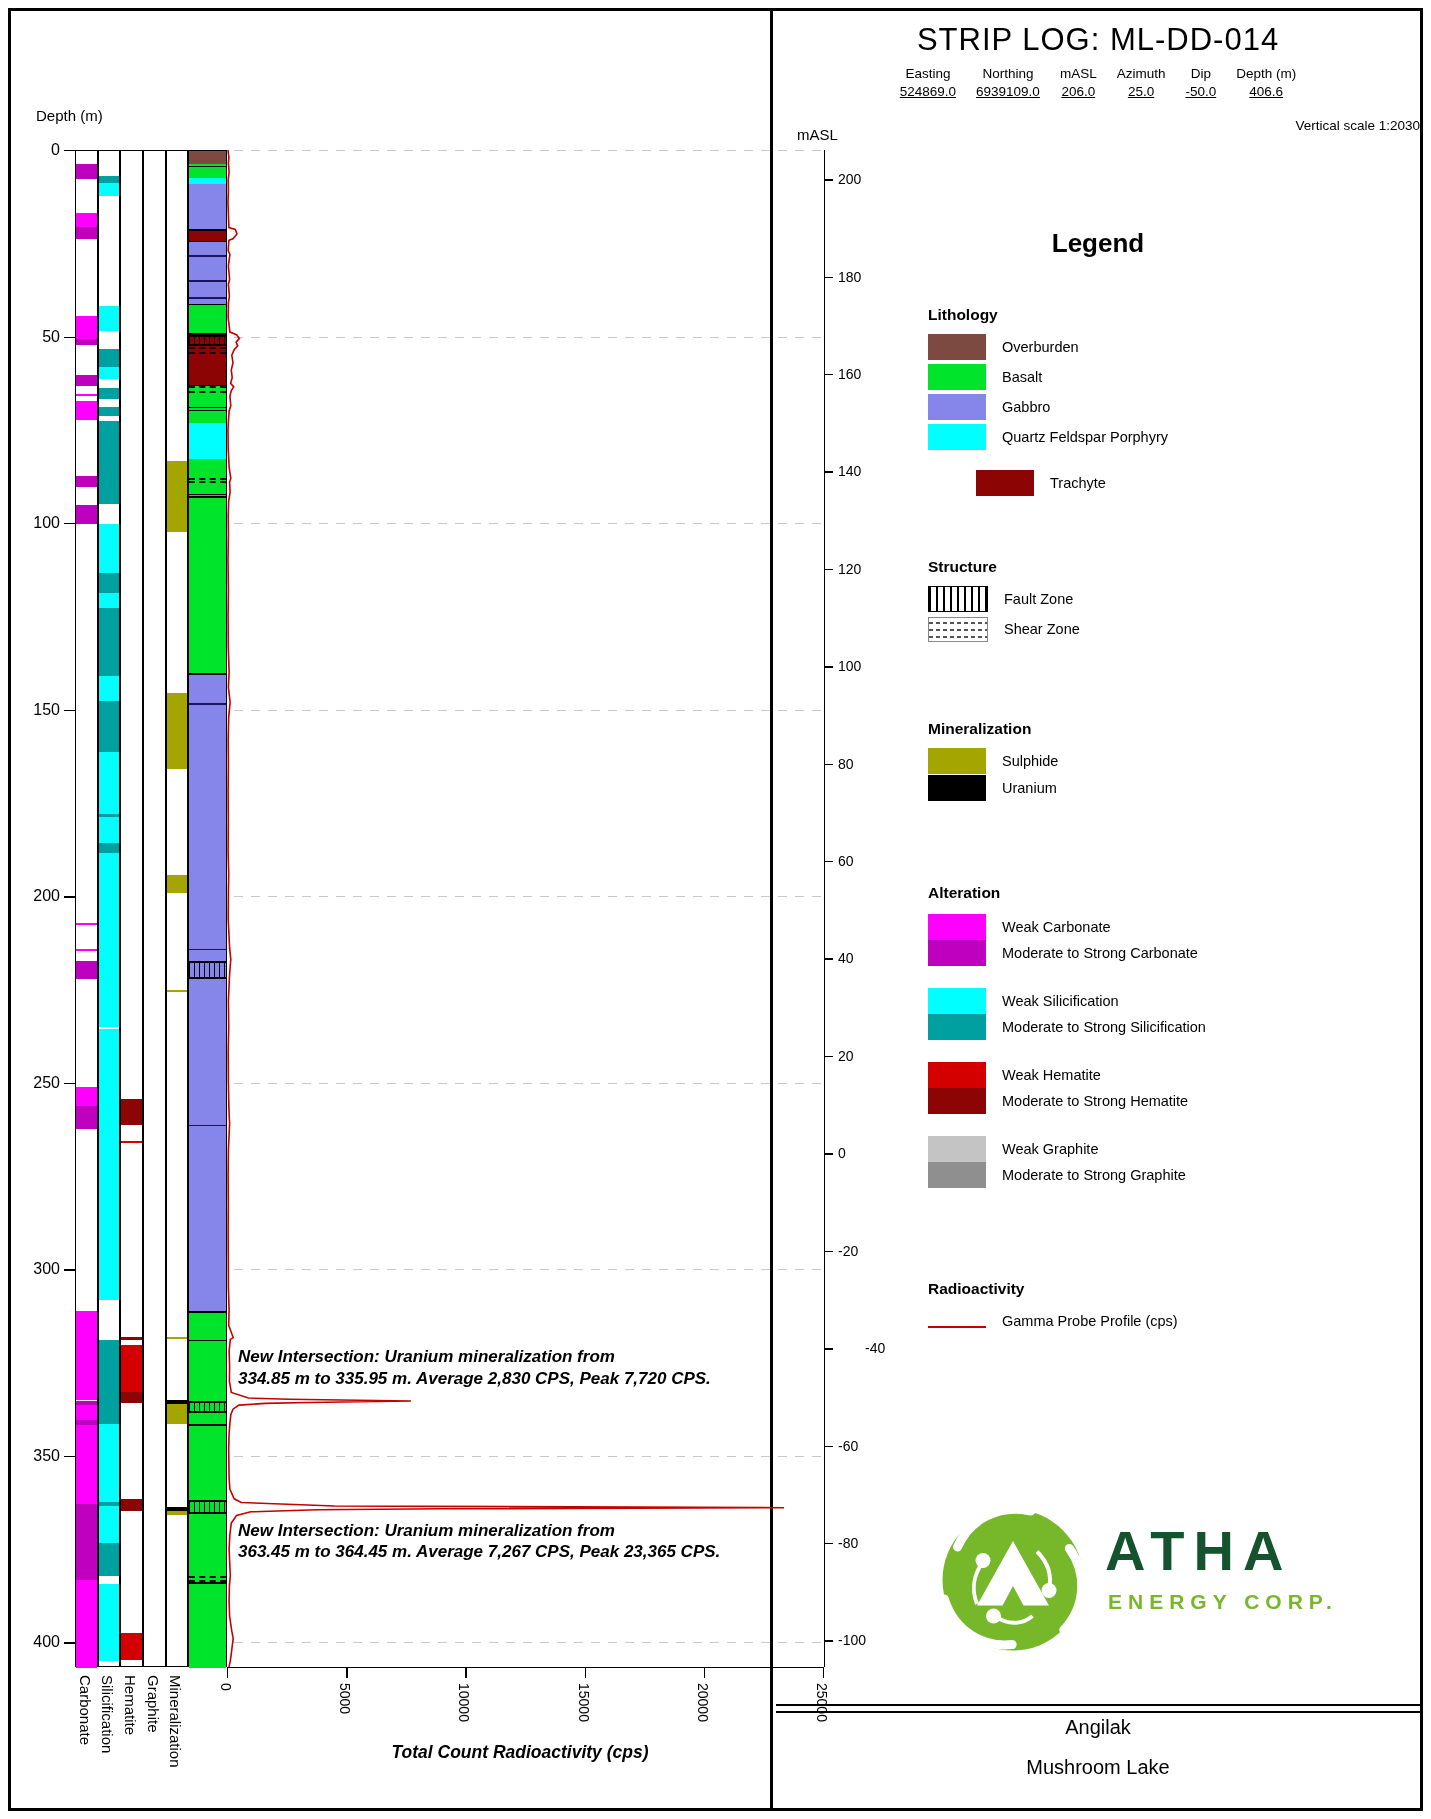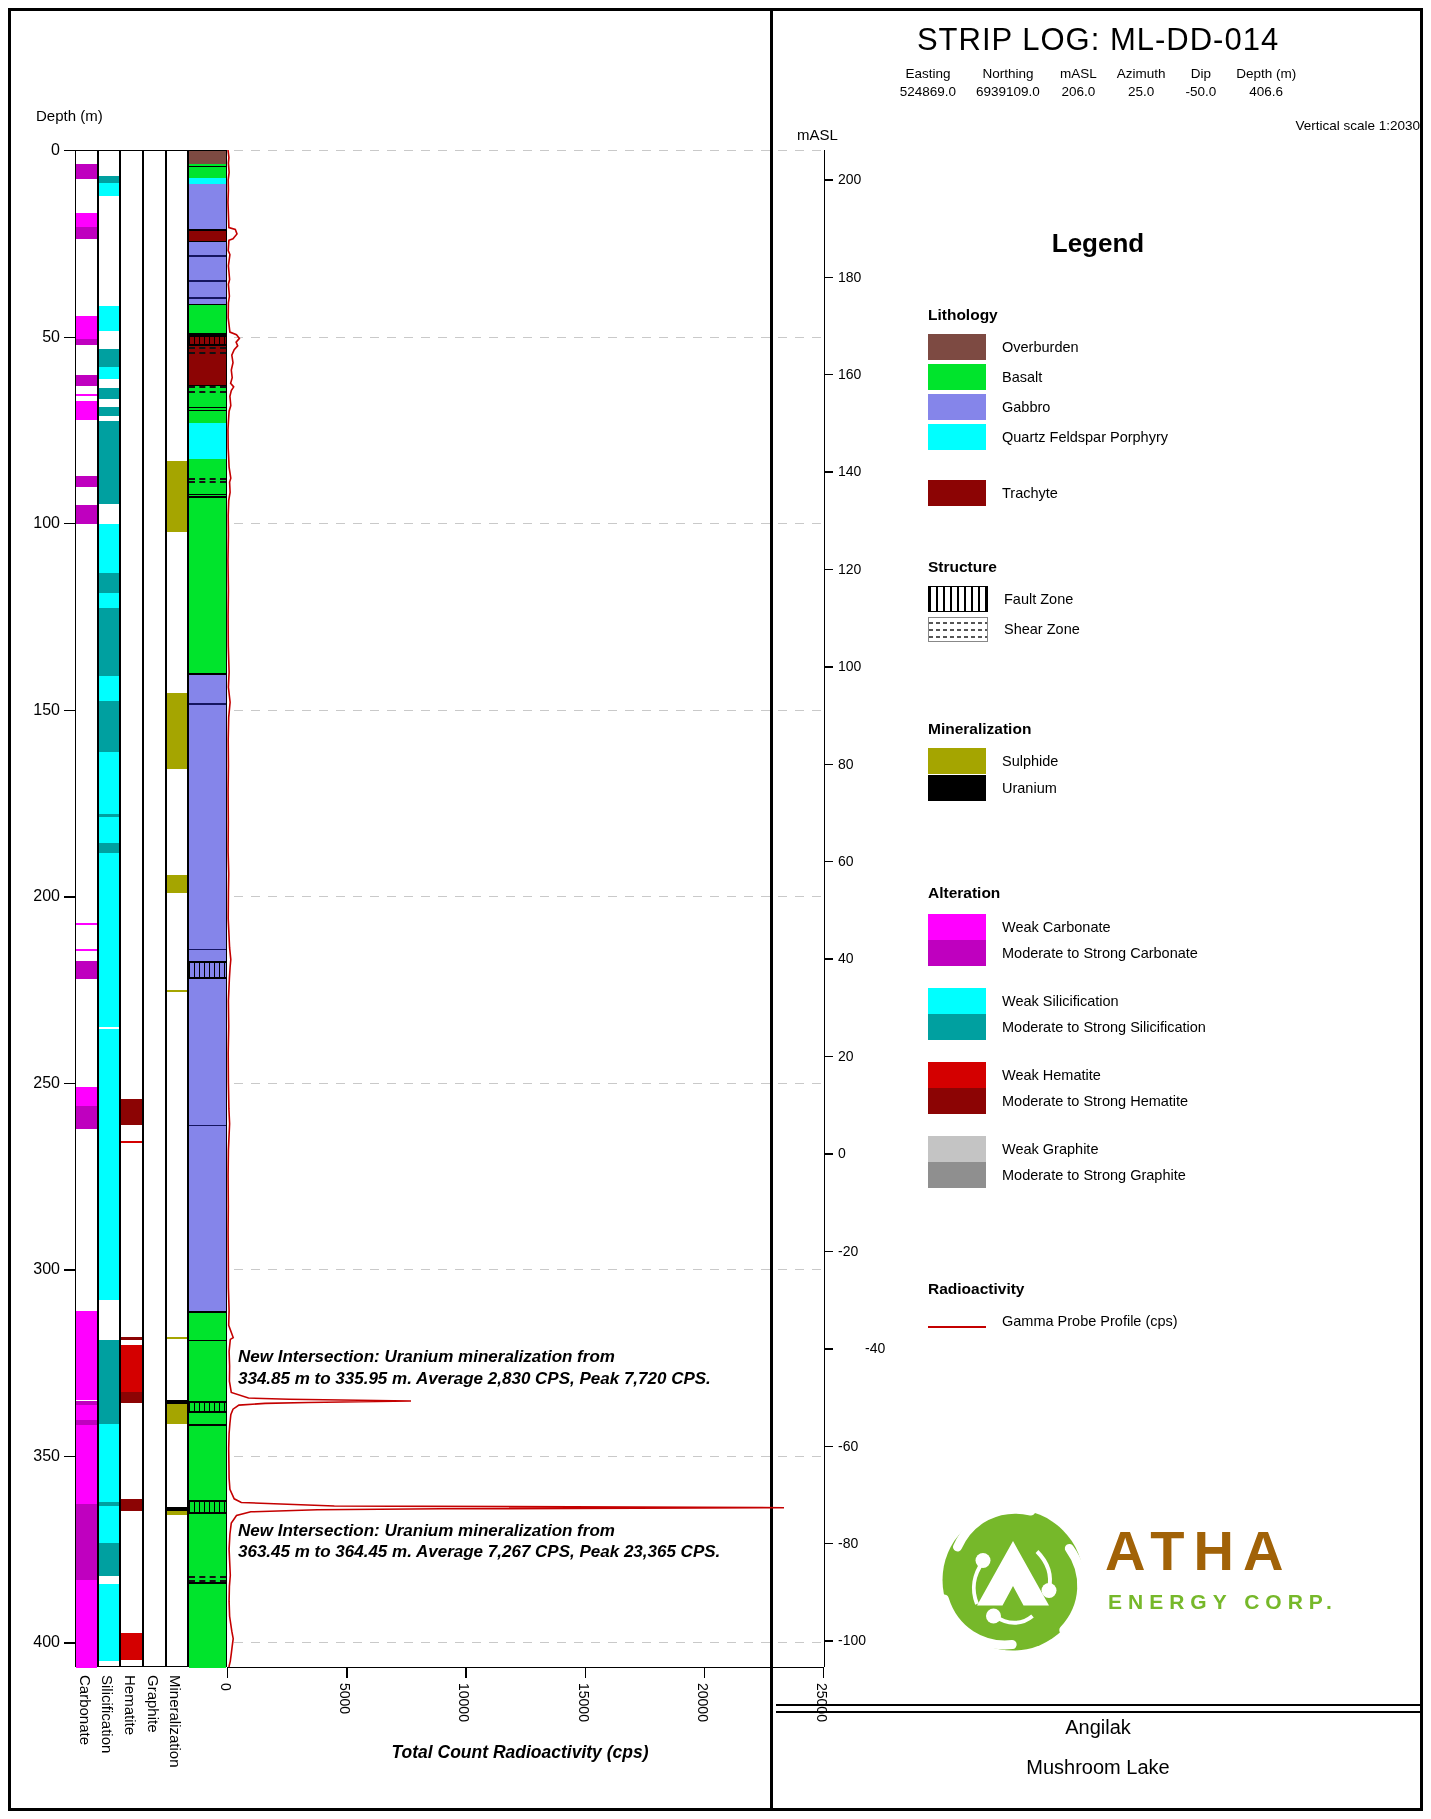--- a/index.html
+++ b/index.html
@@ -22,35 +22,35 @@
   .fault-band{position:absolute;left:0;width:100%;box-sizing:border-box;
       background:repeating-linear-gradient(90deg,#000 0 1.5px,transparent 1.5px 5px);
       border-top:2px solid #000;border-bottom:2px solid #000;}
   .shear-band{position:absolute;left:0;width:100%;box-sizing:border-box;
       border-top:2px dashed #111;border-bottom:2px dashed #111;}
   .annot{position:absolute;font-size:17px;font-weight:bold;font-style:italic;line-height:1.28;white-space:nowrap;}
   .axis-title{font-size:17.5px;font-weight:bold;font-style:italic;}
   .hdr-title{font-size:31px;letter-spacing:1px;}
   .hdr-meta{display:flex;gap:20px;justify-content:center;font-size:13.5px;}
   .hdr-meta .cell{text-align:center;}
-  .hdr-meta .cell .v{margin-top:3px;}
+  .hdr-meta .cell .v{margin-top:3px;text-decoration:underline;}
   .hdr-note{font-size:13.5px;text-align:right;line-height:1.22;}
   .legend-title{font-size:26px;font-weight:bold;}
   .sect-heading{font-size:15.5px;font-weight:bold;}
   .leg-row{position:absolute;left:928px;display:flex;align-items:center;}
   .sw{width:58px;height:26px;flex:0 0 58px;}
   .sw.fault{background:repeating-linear-gradient(90deg,#000 0 2px,#fff 2px 7px);border:1px solid #000;height:24px;}
   .sw.shear{border:1px solid #888;height:23px;background-image:
       repeating-linear-gradient(90deg,#555 0 4px,transparent 4px 7px),
       repeating-linear-gradient(90deg,#555 0 4px,transparent 4px 7px),
       repeating-linear-gradient(90deg,#555 0 4px,transparent 4px 7px);
       background-size:100% 2px;background-position:0 4px,0 11px,0 18px;background-repeat:no-repeat;}
   .sw.gamma_line{height:2px;background:#c40000;}
   .leg-lab{font-size:14.5px;margin-left:16px;white-space:nowrap;}
-  .logo-word{font-size:56px;font-weight:bold;letter-spacing:9px;color:#a16207;}
+  .logo-word{font-size:56px;font-weight:bold;letter-spacing:9px;color:#14532d;}
   .logo-sub{font-size:21px;letter-spacing:6px;color:#76b82a;font-weight:bold;}
   .foot-line{position:absolute;left:776px;width:644px;height:1.5px;background:#000;}
   .foot-txt{font-size:20px;width:644px;text-align:center;left:776px;}
 </style>
 </head>
 <body>
 
 <div class="page">
   <div class="frame"></div>
   <div class="divider"></div>
@@ -309,21 +309,21 @@
         <div class="leg-lab">Basalt</div>
       </div>
       <div class="leg-row" style="top: 394px; height: 26px;">
         <div class="sw gabbro" style="background: rgb(133, 133, 234);"></div>
         <div class="leg-lab">Gabbro</div>
       </div>
       <div class="leg-row" style="top: 424px; height: 26px;">
         <div class="sw qfp" style="background: rgb(0, 255, 255);"></div>
         <div class="leg-lab">Quartz Feldspar Porphyry</div>
       </div>
-      <div class="leg-row" style="top: 480px; height: 26px;">
+      <div class="leg-row" style="top: 470px; height: 26px; margin-left: 48px;">
         <div class="sw trachyte" style="background: rgb(140, 4, 4);"></div>
         <div class="leg-lab">Trachyte</div>
       </div>
       <div class="lbl sect-heading" style="left: 928px; top: 558px; position: absolute;">Structure</div>
       <div class="leg-row" style="top: 586px; height: 26px;">
         <div class="sw fault"></div>
         <div class="leg-lab">Fault Zone</div>
       </div>
       <div class="leg-row" style="top: 616px; height: 26px;">
         <div class="sw shear"></div>

